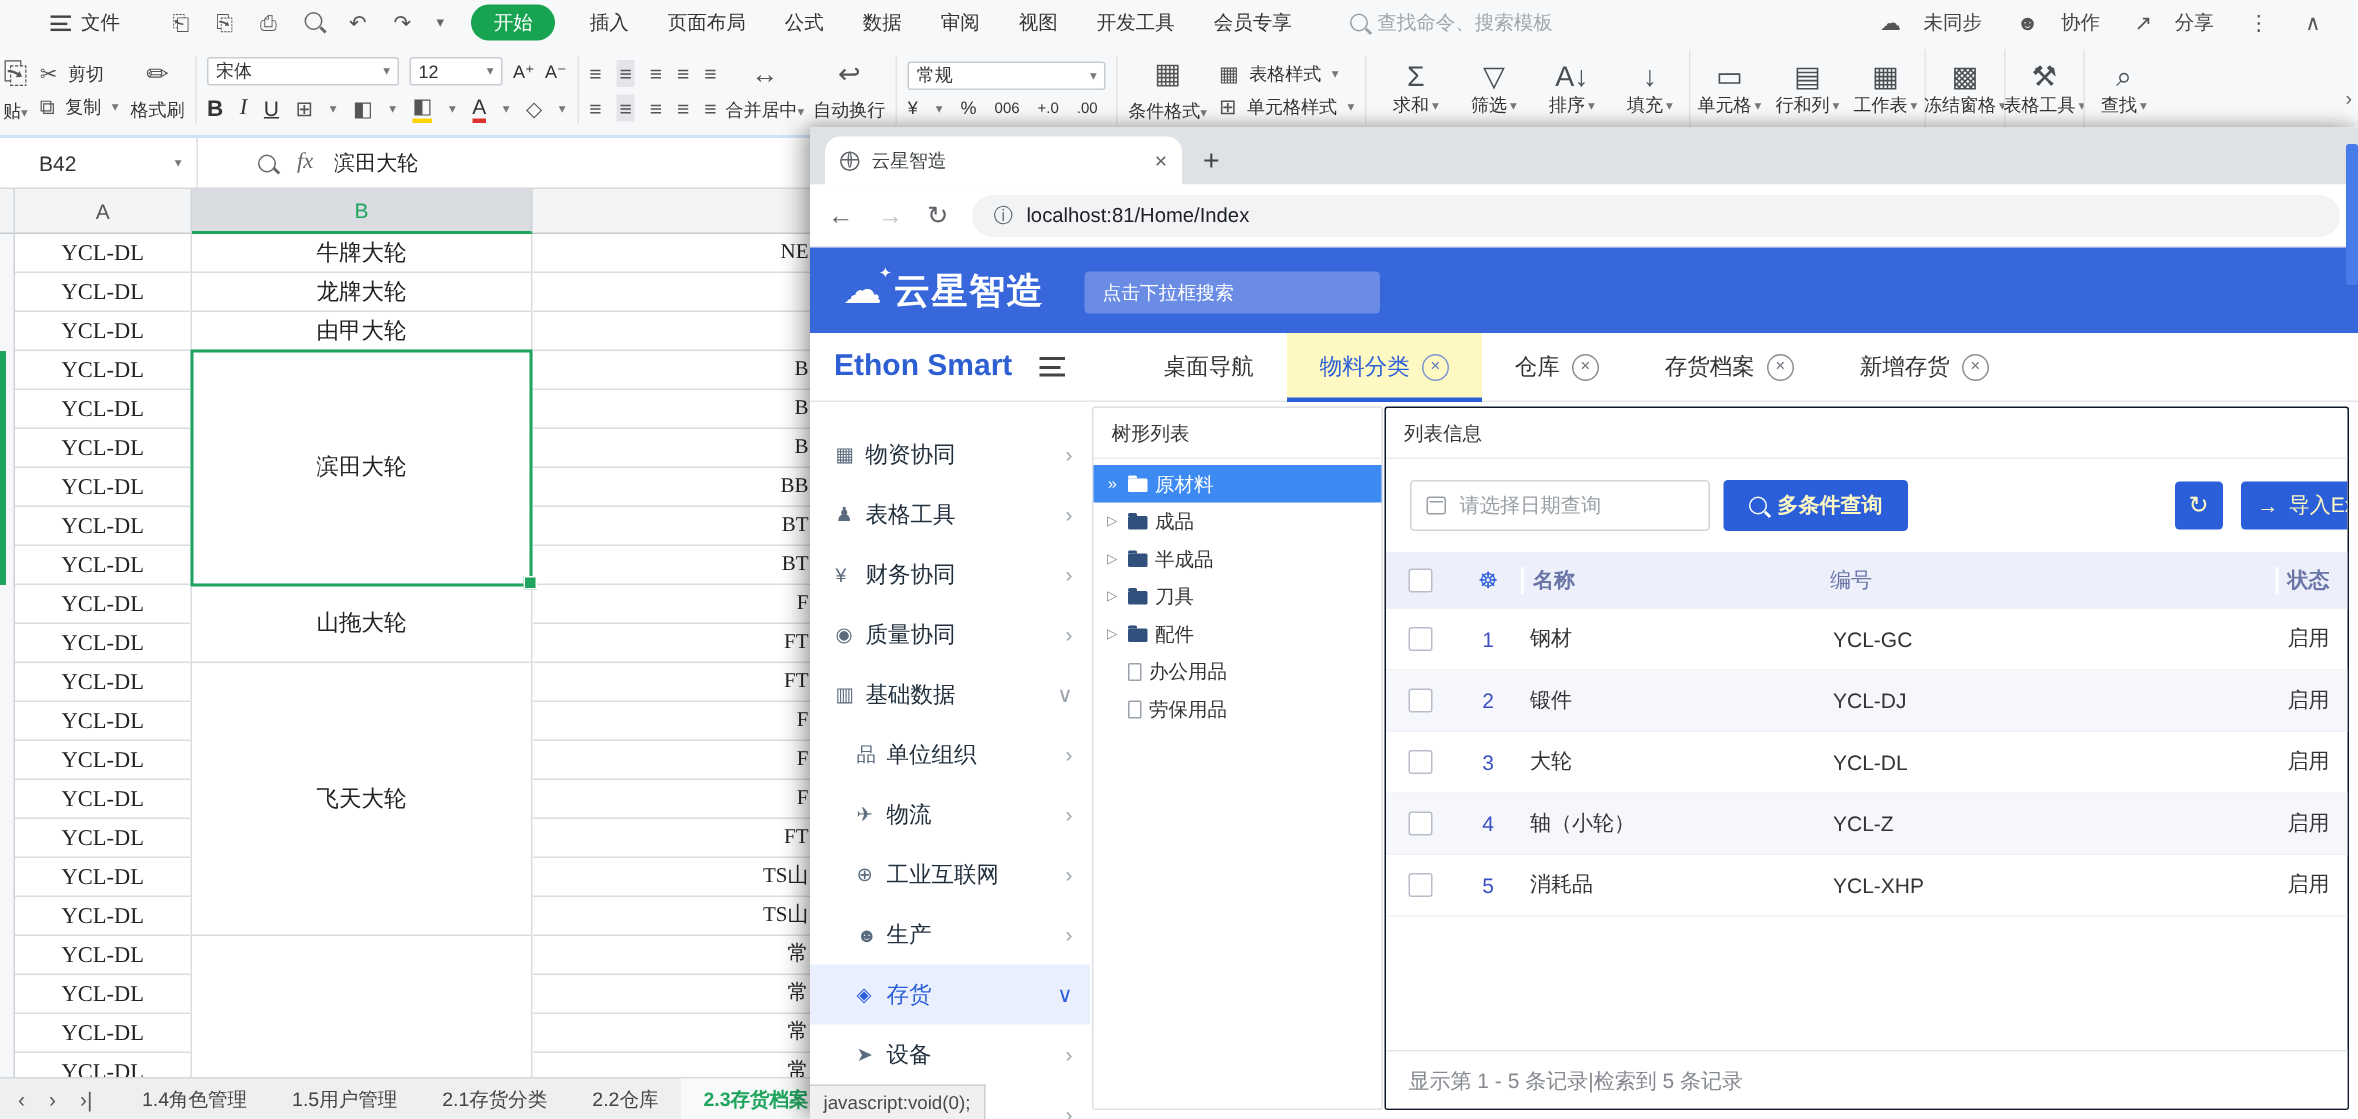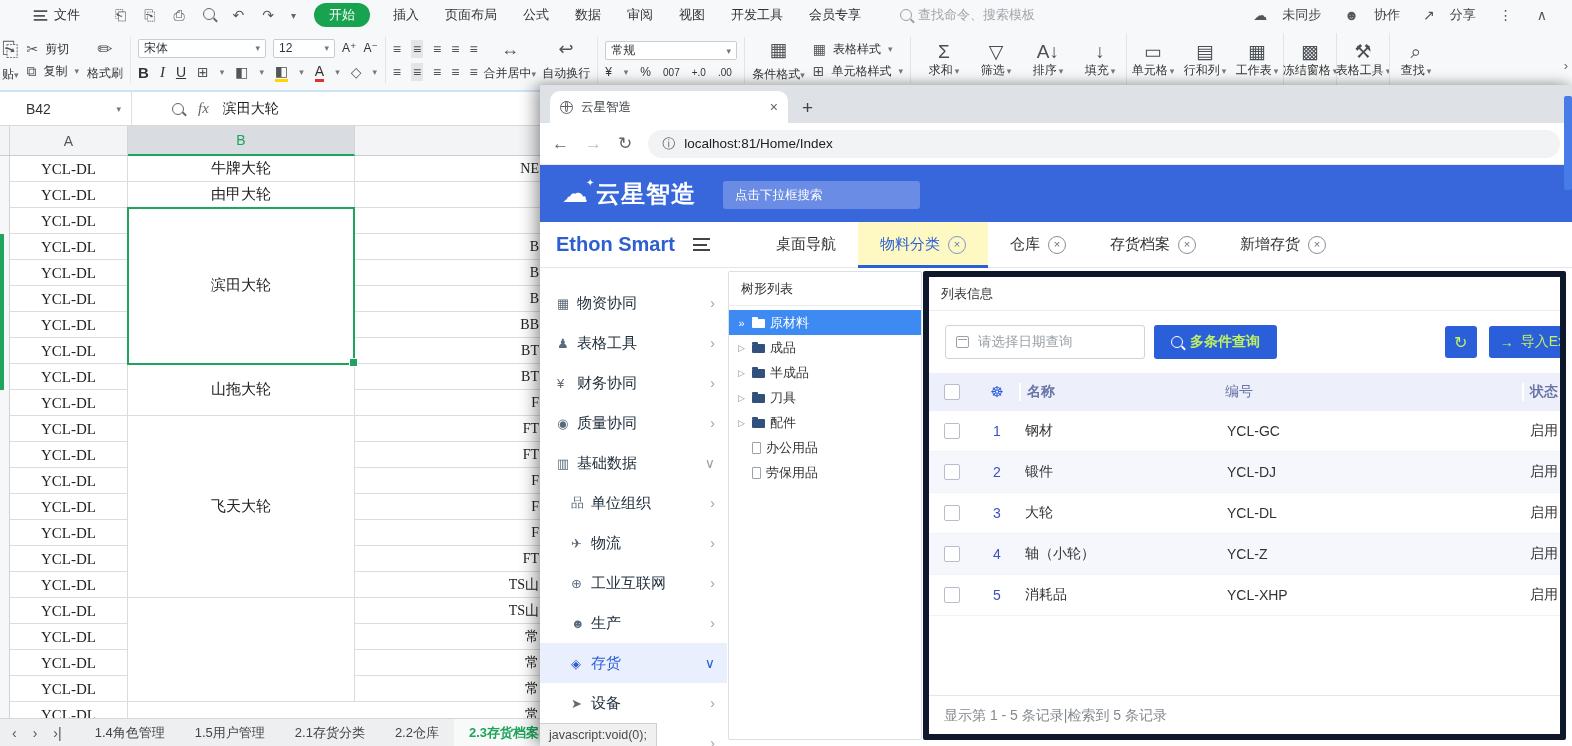--- a/index.html
+++ b/index.html
@@ -145,28 +145,28 @@
   .tree-item.selected{background:#3d8af2;color:#fff;}
   .t-caret{width:11px;text-align:center;color:#8a9097;font-size:9px;flex:none;}
   .tree-item.selected .t-caret{color:#fff;font-size:11px;}
   .t-folder{width:13px;height:9px;background:#31517c;border-radius:1px;position:relative;flex:none;margin-top:2px;}
   .t-folder::before{content:"";position:absolute;top:-2px;left:0;width:6px;height:2px;background:#31517c;border-radius:1px 1px 0 0;}
   .tree-item.selected .t-folder{background:#fff;}
   .tree-item.selected .t-folder::before{background:#fff;}
   .t-file{width:9px;height:12px;background:#fff;border:1px solid #9aa2ab;border-radius:1px;flex:none;box-sizing:border-box;}
 
   
-  .listpanel{position:absolute;left:383px;top:186px;right:6px;bottom:6px;background:#fff;border:6px solid #0f172a;
+  .listpanel{position:absolute;left:383px;top:186px;right:6px;bottom:6px;background:#fff;border:1px solid #0f172a;
     border-radius:2px;box-sizing:border-box;overflow:hidden;}
   .ltoolbar{display:flex;align-items:center;padding:14px 0 14px 16px;overflow:hidden;}
   .dateinput{width:200px;height:34px;border:1px solid #d0d3d8;border-radius:3px;display:flex;align-items:center;
     gap:9px;padding:0 10px;box-sizing:border-box;color:#9aa0a6;font-size:13.5px;flex:none;}
   .cal{width:13px;height:12px;border:1.4px solid #9aa0a6;border-radius:2px;position:relative;box-sizing:border-box;flex:none;}
   .cal::before{content:"";position:absolute;left:1px;right:1px;top:2px;height:1.4px;background:#9aa0a6;}
-  .btn-blue{background:#2b5fd9;color:#bef264;border-radius:3px;display:flex;align-items:center;justify-content:center;
+  .btn-blue{background:#2b5fd9;color:#fef9c3;border-radius:3px;display:flex;align-items:center;justify-content:center;
     font-size:14px;gap:7px;box-sizing:border-box;flex:none;}
   .querybtn{height:34px;padding:0 17px;margin-left:9px;font-weight:bold;}
   .refreshbtn{width:32px;height:32px;font-size:16px;}
   .importbtn{height:32px;padding:0 11px;margin-left:12px;margin-right:-34px;white-space:nowrap;}
   .lspacer{flex:1;}
   .ltable-hdr{display:flex;align-items:center;height:38px;background:#edf0fa;color:#6a75a8;font-size:14px;}
   .c-cb{width:46px;display:flex;justify-content:center;flex:none;}
   .cb{width:16px;height:16px;border:1px solid #b9bdc9;border-radius:2px;background:#fff;box-sizing:border-box;}
   .c-gear{width:44px;text-align:center;color:#2b5fd9;font-size:15px;flex:none;}
   .c-name{width:200px;padding-left:6px;box-sizing:border-box;flex:none;}
@@ -304,21 +304,21 @@
     <div class="rsep"></div>
     <div class="rgroup">
       <span class="combo" style="width:132px;">
           <span>常规</span>
           <span class="smallcaret">▾</span>
         </span>
       <span class="rrow" style="gap:12px;">
         <span class="rlab">¥</span>
           <span class="smallcaret">▾</span>
         <span class="rlab">%</span>
-        <span class="rlab" style="font-size:10px;">007</span>
+        <span class="rlab" style="font-size:10px;">006</span>
         <span class="rlab" style="font-size:10px;">+.0</span>
         <span class="rlab" style="font-size:10px;">.00</span>
       </span>
     </div>
     <div class="rsep"></div>
     <div class="rgroup" style="align-items:center;">
       <span class="rico" style="font-size:19px;">▦</span>
       <span class="rlab"><span>条件格式</span><span class="smallcaret">▾</span></span>
     </div>
     <div class="rgroup" style="margin-left:8px;">
@@ -450,20 +450,21 @@
         <div class="acell">YCL-DL</div>
         <div class="acell">YCL-DL</div>
         <div class="acell">YCL-DL</div>
         <div class="acell">YCL-DL</div>
         <div class="acell">YCL-DL</div>
         <div class="acell">YCL-DL</div>
         <div class="acell">YCL-DL</div>
       </div>
     <div class="gcol gcolB">
         <div class="bcell" style="height: 26px;">牛牌大轮</div>
+        <div class="bcell" style="height: 26px;">龙牌大轮</div>
         <div class="bcell" style="height: 26px;">由甲大轮</div>
         <div class="bcell sel" style="height: 156px;">滨田大轮<span class="handle"></span></div>
         <div class="bcell" style="height: 52px;">山拖大轮</div>
         <div class="bcell" style="height: 182px;">飞天大轮</div>
         <div class="bcell" style="height: 104px;"></div>
       </div>
     <div class="gcol gcolC">
         <div class="ccell">NE</div>
         <div class="ccell"></div>
         <div class="ccell"></div>

